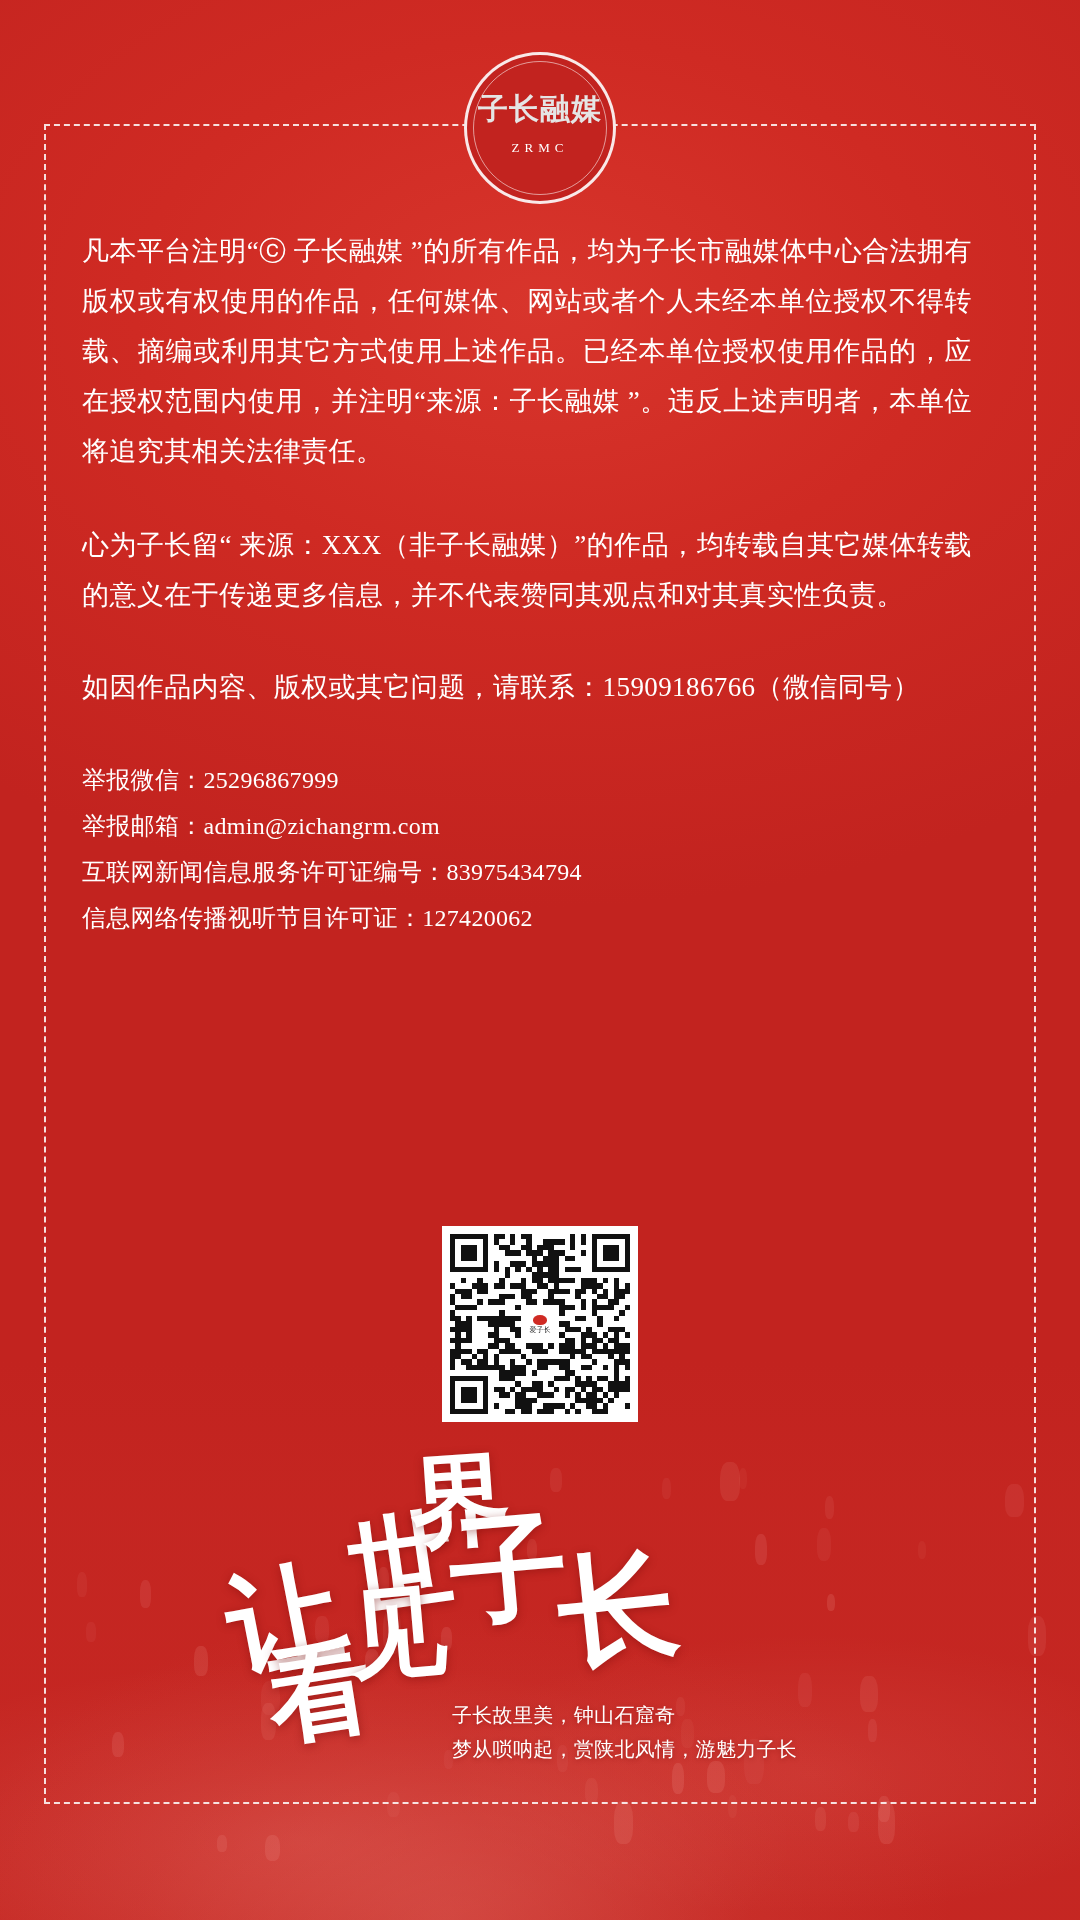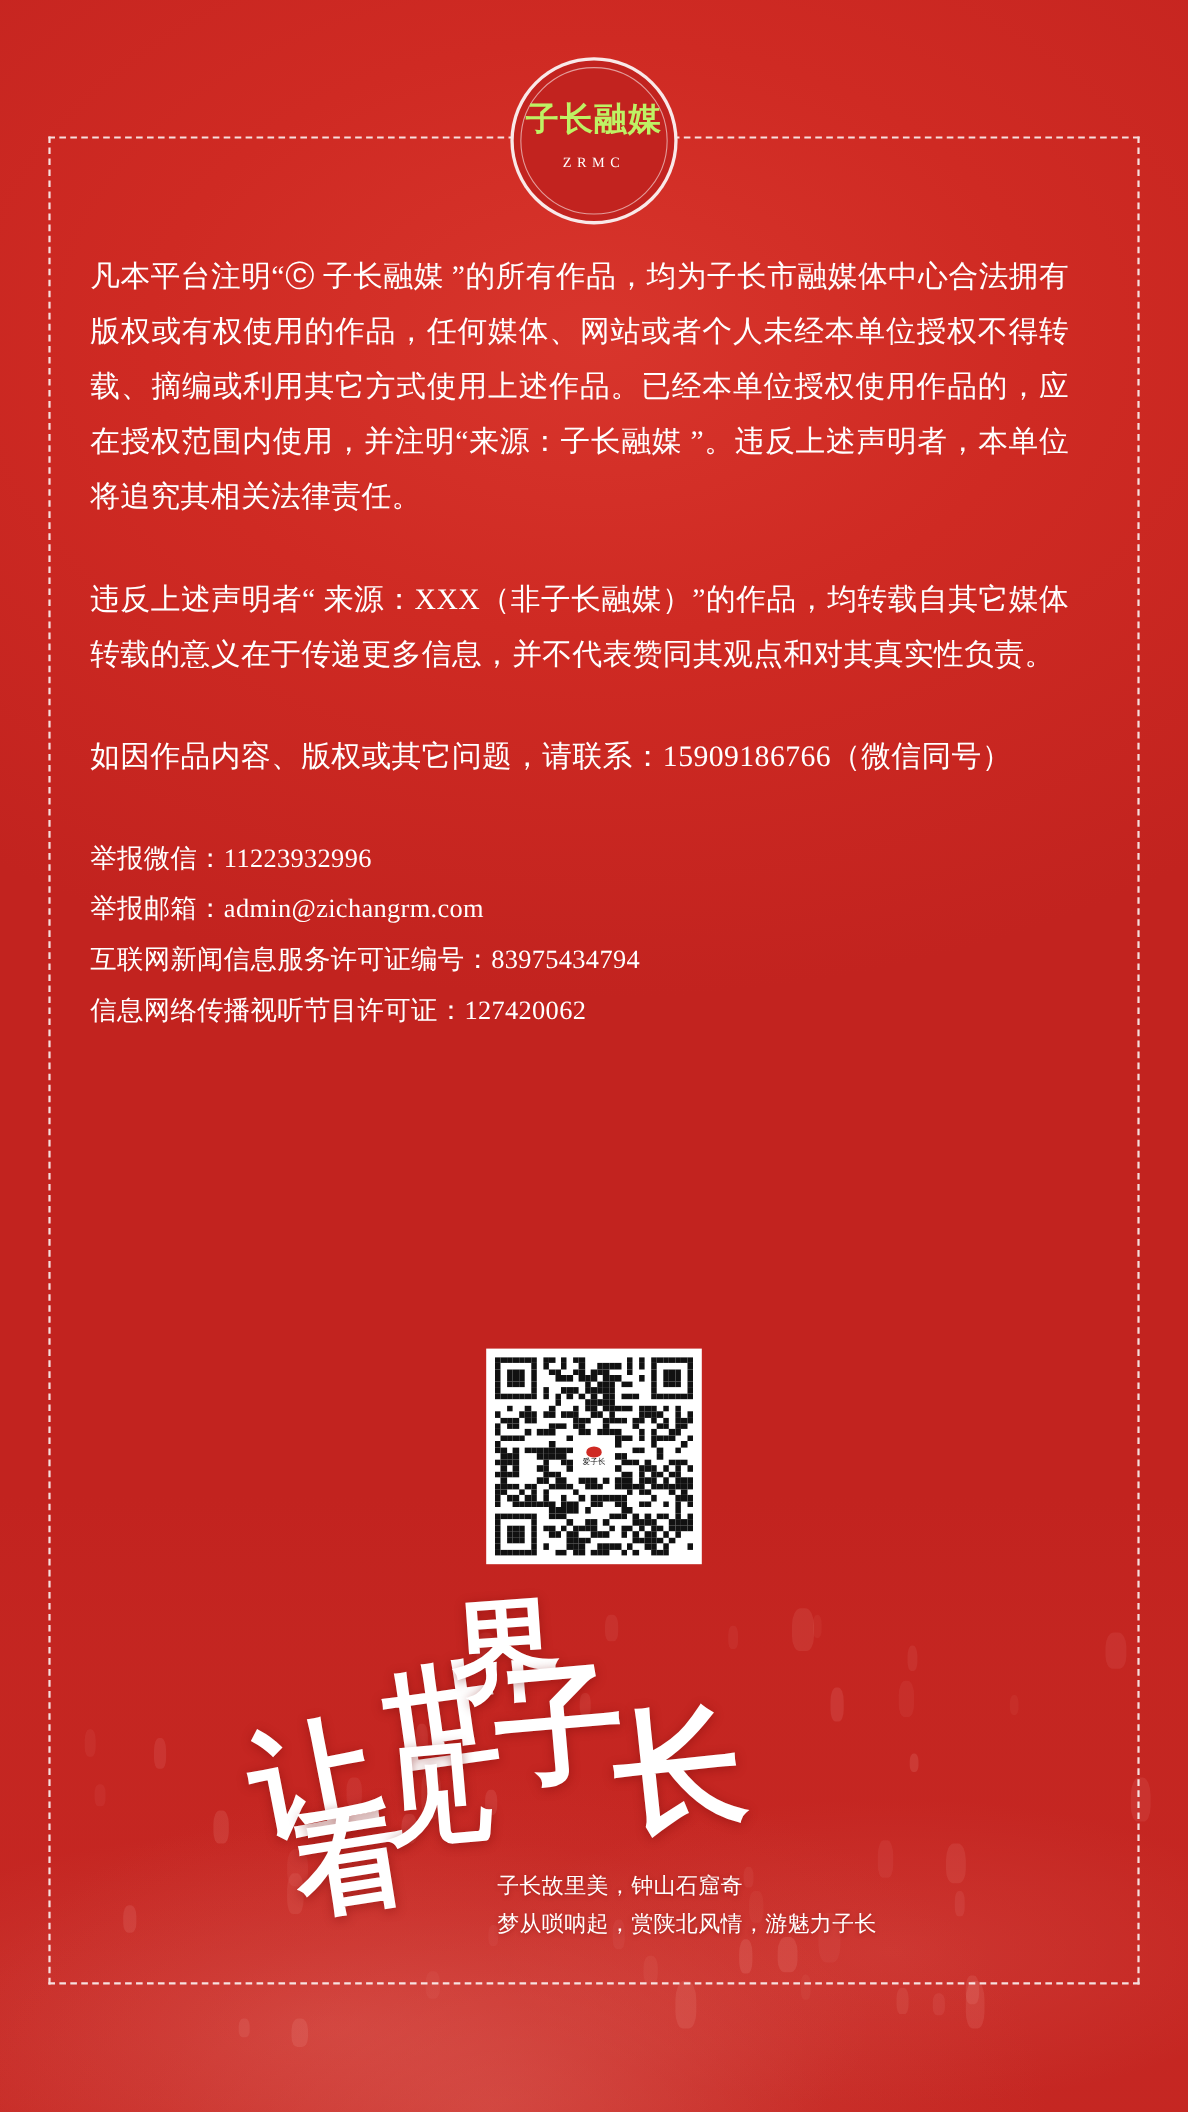--- a/index.html
+++ b/index.html
@@ -85,21 +85,21 @@
     inset: 9px;
     border-radius: 50%;
     border: 1px solid rgba(255,255,255,0.55);
     box-sizing: border-box;
   }
   .logo-text {
     position: absolute;
     left: 0; right: 0;
     top: 42px;
     text-align: center;
-    color: #bef264;
+    color: #e5e5e5;
     font-family: "Liberation Serif", serif;
     font-weight: bold;
     font-size: 30px;
     letter-spacing: 1px;
     line-height: 1;
   }
   .logo-sub {
     position: absolute;
     left: 0; right: 0;
     top: 88px;
@@ -314,26 +314,26 @@
 
 <div class="logo-wrap">
   <div class="logo-outer"></div>
   <div class="logo-inner"></div>
   <div class="logo-text">子长融媒</div>
   <div class="logo-sub">ZRMC</div>
 </div>
 
 <div class="content">
   <div class="para p1">凡本平台注明“ⓒ 子长融媒 ”的所有作品，均为子长市融媒体中心合法拥有版权或有权使用的作品，任何媒体、网站或者个人未经本单位授权不得转载、摘编或利用其它方式使用上述作品。已经本单位授权使用作品的，应在授权范围内使用，并注明“来源：子长融媒 ”。违反上述声明者，本单位将追究其相关法律责任。</div>
-  <div class="para p2">违反上述声明者“ 来源：XXX（非子长融媒）”的作品，均转载自其它媒体转载的意义在于传递更多信息，并不代表赞同其观点和对其真实性负责。</div>
+  <div class="para p2">心为子长留“ 来源：XXX（非子长融媒）”的作品，均转载自其它媒体转载的意义在于传递更多信息，并不代表赞同其观点和对其真实性负责。</div>
   <div class="para p3">如因作品内容、版权或其它问题，请联系：15909186766（微信同号）</div>
 
 
   <div class="report-block">
-    <div class="report-line">举报微信：11223932996</div>
+    <div class="report-line">举报微信：25296867999</div>
     <div class="report-line">举报邮箱：admin@zichangrm.com</div>
     <div class="report-line">互联网新闻信息服务许可证编号：83975434794</div>
     <div class="report-line">信息网络传播视听节目许可证：127420062</div>
   </div>
 </div>
 
 <div class="qr-wrap">
   <div class="qr-canvas" id="qr-canvas">
       <div style="position: absolute; background: rgb(17, 17, 17); width: 5.45455px; height: 5.45455px; left: 43.6364px; top: 0px;"></div>
       <div style="position: absolute; background: rgb(17, 17, 17); width: 5.45455px; height: 5.45455px; left: 49.0909px; top: 0px;"></div>

